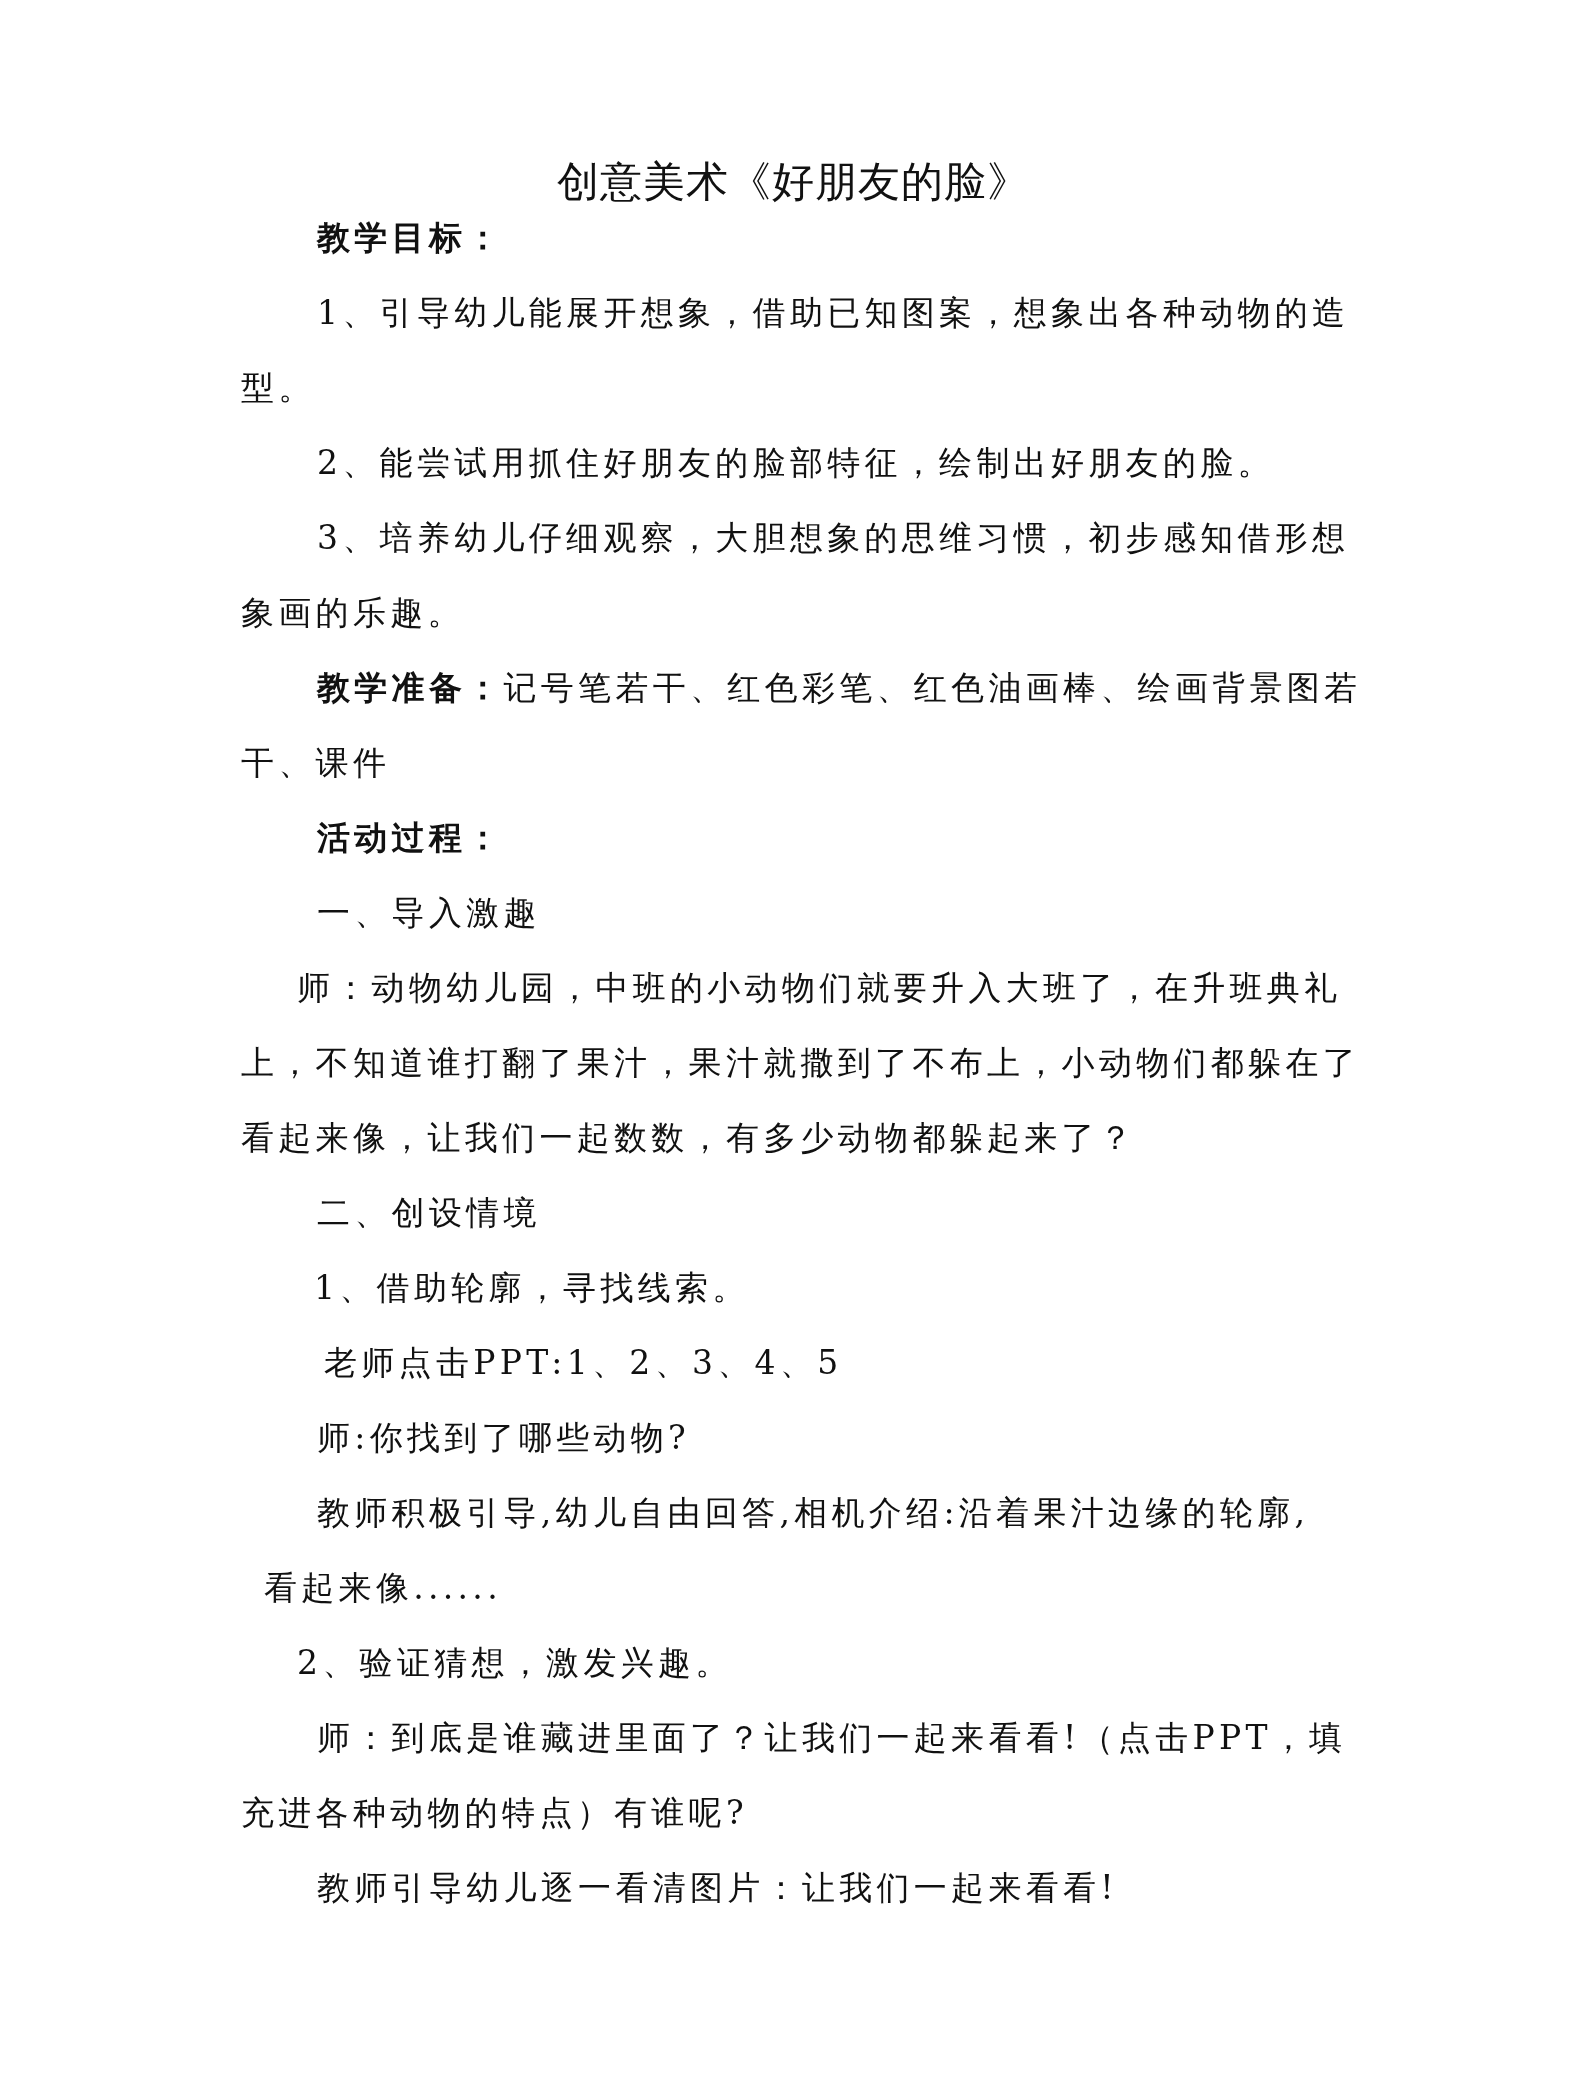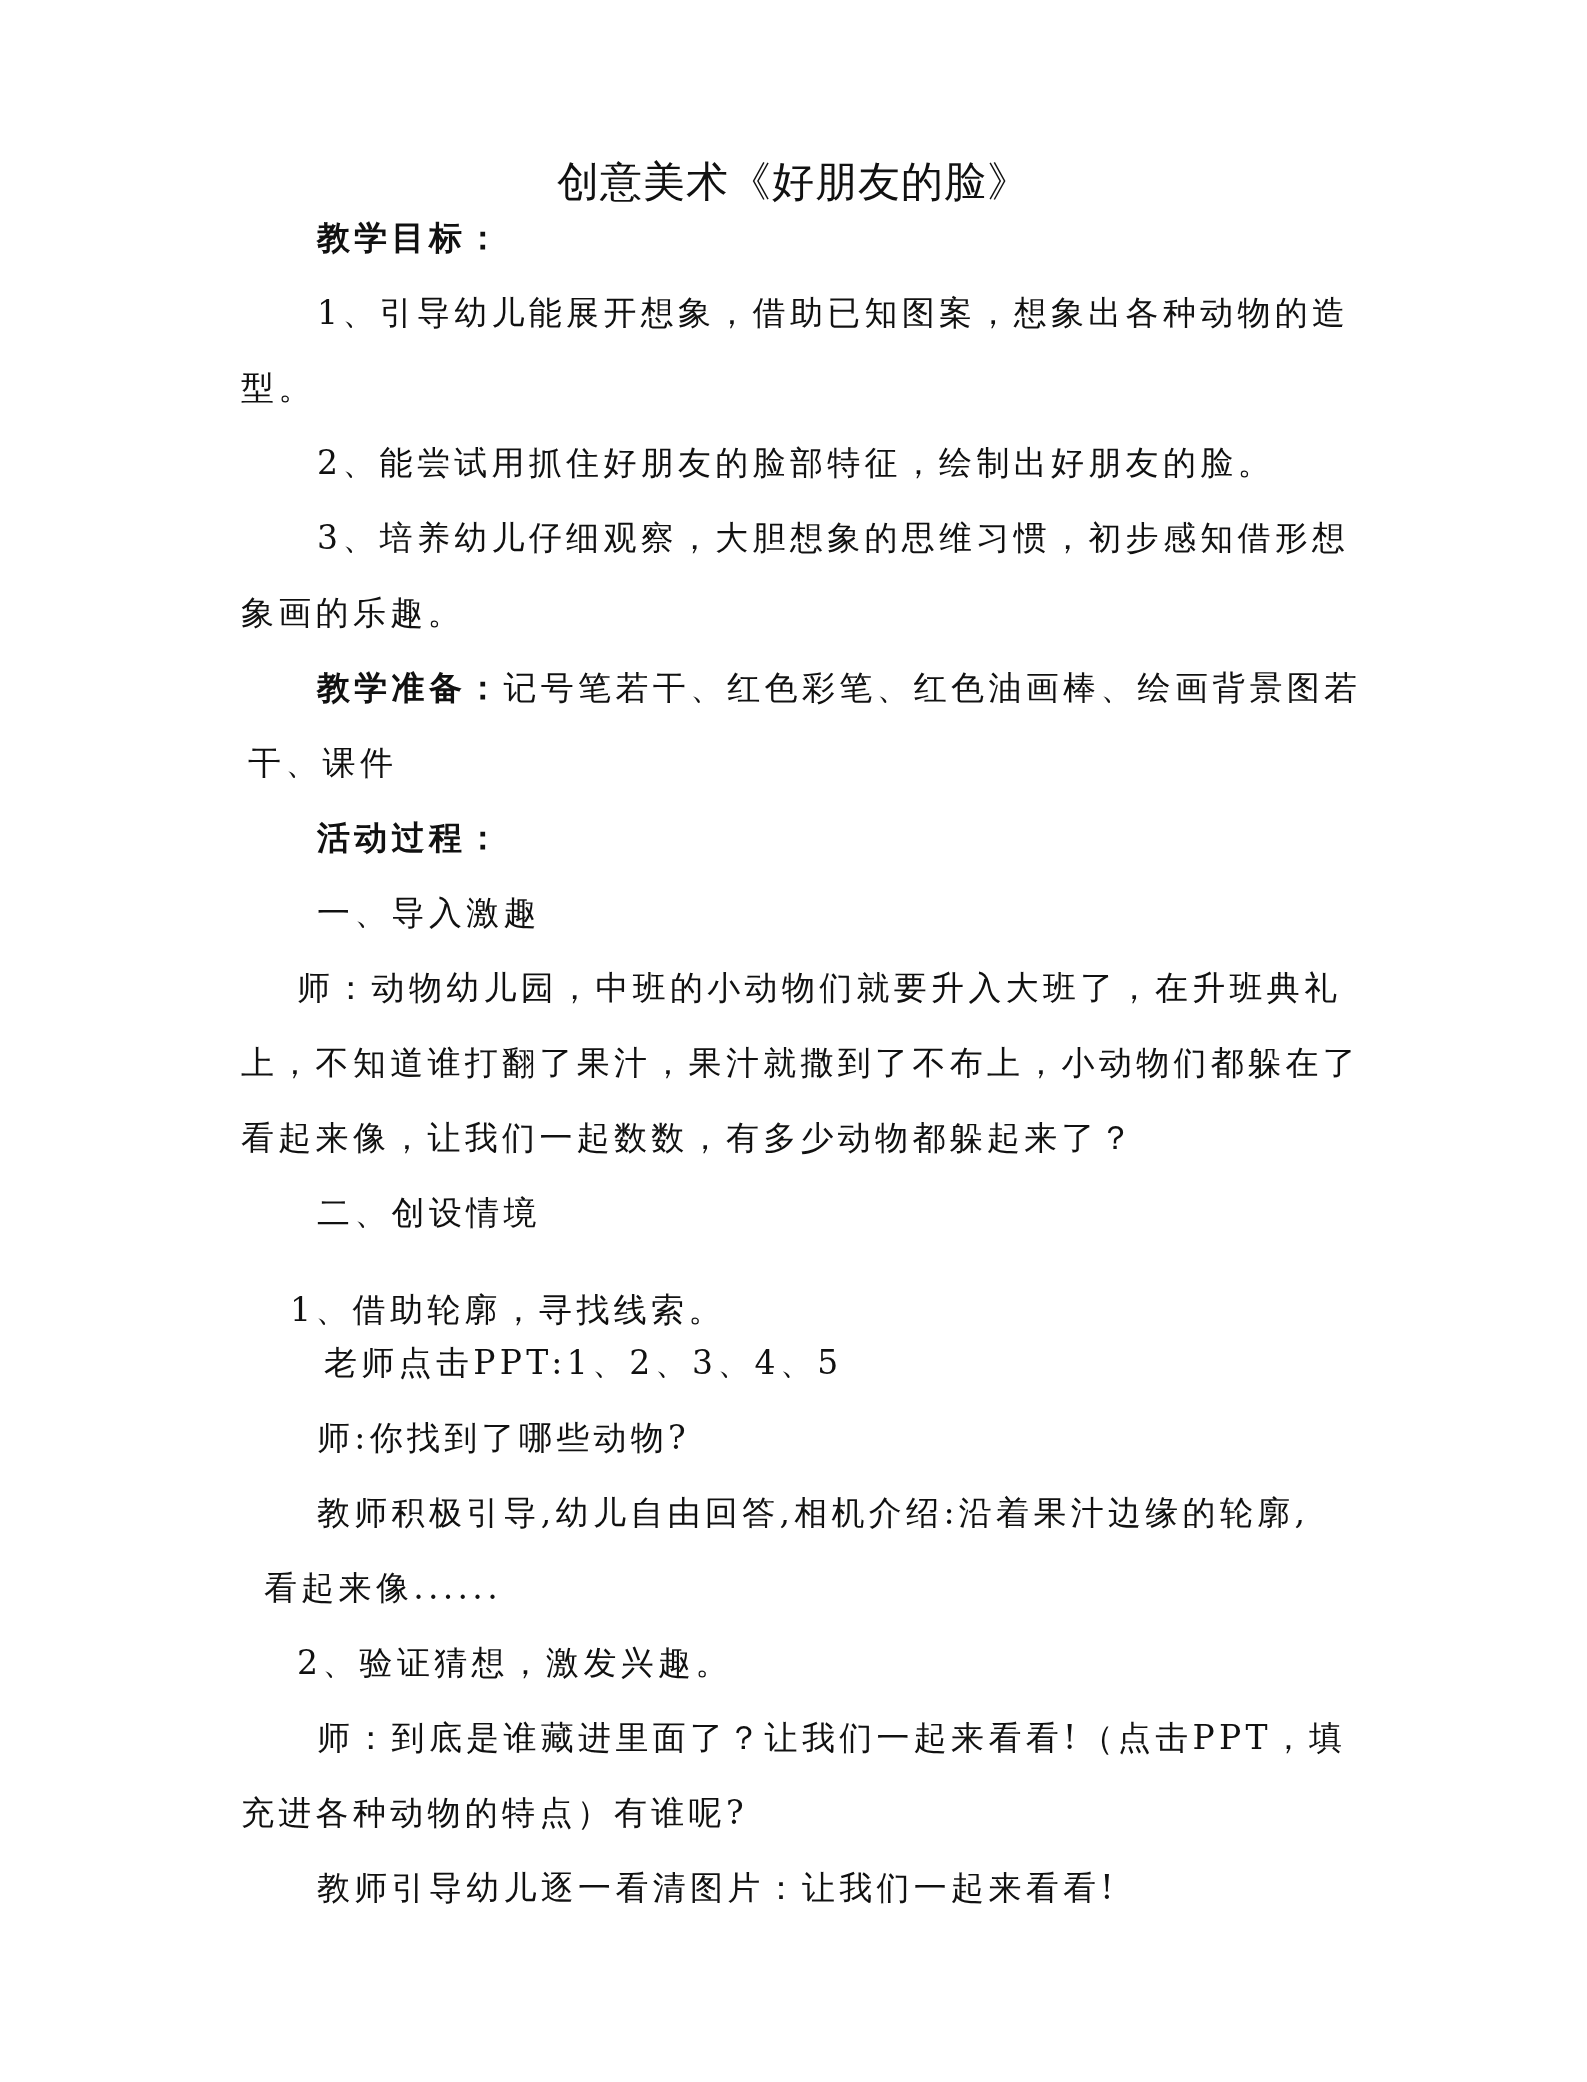--- a/index.html
+++ b/index.html
@@ -18,28 +18,28 @@
 <div class="page">
   <div class="title">创意美术《好朋友的脸》</div>
   <div id="lines">
       <div class="line bold" style="left: 317px; top: 214px; width: 1035px;">教学目标：</div>
       <div class="line" style="left: 317px; top: 289px; width: 1035px;">1、引导幼儿能展开想象，借助已知图案，想象出各种动物的造</div>
       <div class="line" style="left: 241px; top: 364px; width: 1111px;">型。</div>
       <div class="line" style="left: 317px; top: 439px; width: 1035px;">2、能尝试用抓住好朋友的脸部特征，绘制出好朋友的脸。</div>
       <div class="line" style="left: 317px; top: 514px; width: 1035px;">3、培养幼儿仔细观察，大胆想象的思维习惯，初步感知借形想</div>
       <div class="line" style="left: 241px; top: 589px; width: 1111px;">象画的乐趣。</div>
       <div class="line" style="left: 317px; top: 664px; width: 1035px;"><span class="bold">教学准备：</span><span>记号笔若干、红色彩笔、红色油画棒、绘画背景图若</span></div>
-      <div class="line" style="left: 241px; top: 739px; width: 1111px; margin-left: 7px;">干、课件</div>
+      <div class="line" style="left: 241px; top: 739px; width: 1111px;">干、课件</div>
       <div class="line bold" style="left: 317px; top: 814px; width: 1035px;">活动过程：</div>
       <div class="line" style="left: 317px; top: 889px; width: 1035px;">一、导入激趣</div>
       <div class="line" style="left: 297px; top: 964px; width: 1055px;">师：动物幼儿园，中班的小动物们就要升入大班了，在升班典礼</div>
       <div class="line" style="left: 241px; top: 1039px; width: 1111px;">上，不知道谁打翻了果汁，果汁就撒到了不布上，小动物们都躲在了</div>
       <div class="line" style="left: 241px; top: 1114px; width: 1111px;">看起来像，让我们一起数数，有多少动物都躲起来了？</div>
       <div class="line" style="left: 317px; top: 1189px; width: 1035px;">二、创设情境</div>
-      <div class="line" style="left: 290px; top: 1264px; width: 1055px; margin-top: 22px;">1、借助轮廓，寻找线索。</div>
+      <div class="line" style="left: 314px; top: 1264px; width: 1055px;">1、借助轮廓，寻找线索。</div>
       <div class="line" style="left: 324px; top: 1339px; width: 1035px;">老师点击PPT:1、2、3、4、5</div>
       <div class="line" style="left: 317px; top: 1414px; width: 1035px;">师:你找到了哪些动物?</div>
       <div class="line" style="left: 317px; top: 1489px; width: 1035px;">教师积极引导,幼儿自由回答,相机介绍:沿着果汁边缘的轮廓,</div>
       <div class="line" style="left: 241px; top: 1564px; width: 1111px; margin-left: 23px;">看起来像......</div>
       <div class="line" style="left: 297px; top: 1639px; width: 1055px;">2、验证猜想，激发兴趣。</div>
       <div class="line" style="left: 317px; top: 1714px; width: 1035px;">师：到底是谁藏进里面了？让我们一起来看看!（点击PPT，填</div>
       <div class="line" style="left: 241px; top: 1789px; width: 1111px;">充进各种动物的特点）有谁呢?</div>
       <div class="line" style="left: 317px; top: 1864px; width: 1035px;">教师引导幼儿逐一看清图片：让我们一起来看看!</div>
     </div>
 </div>

